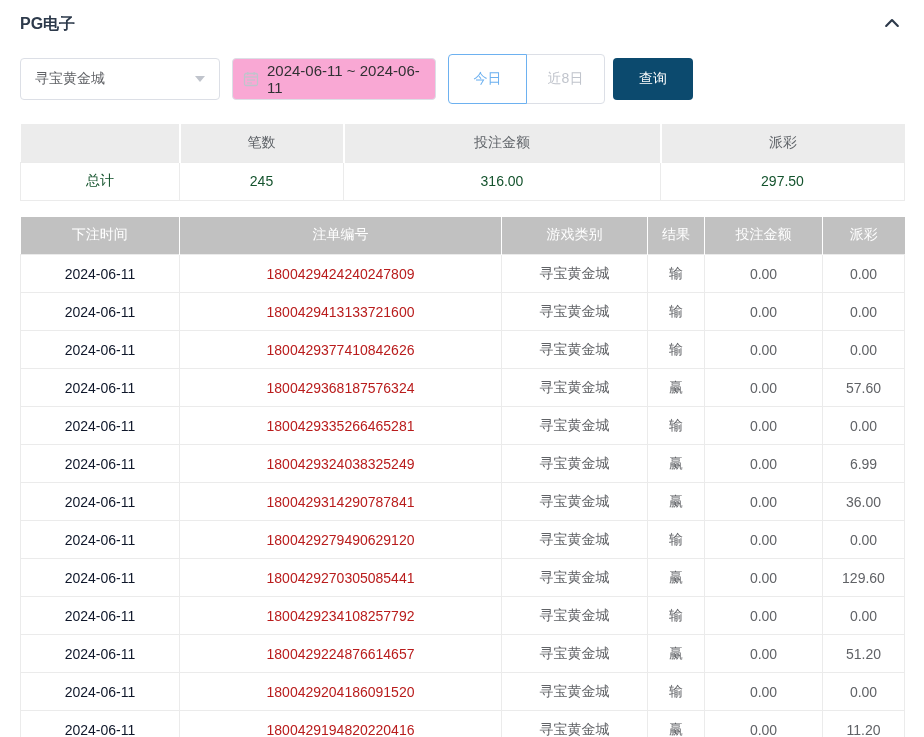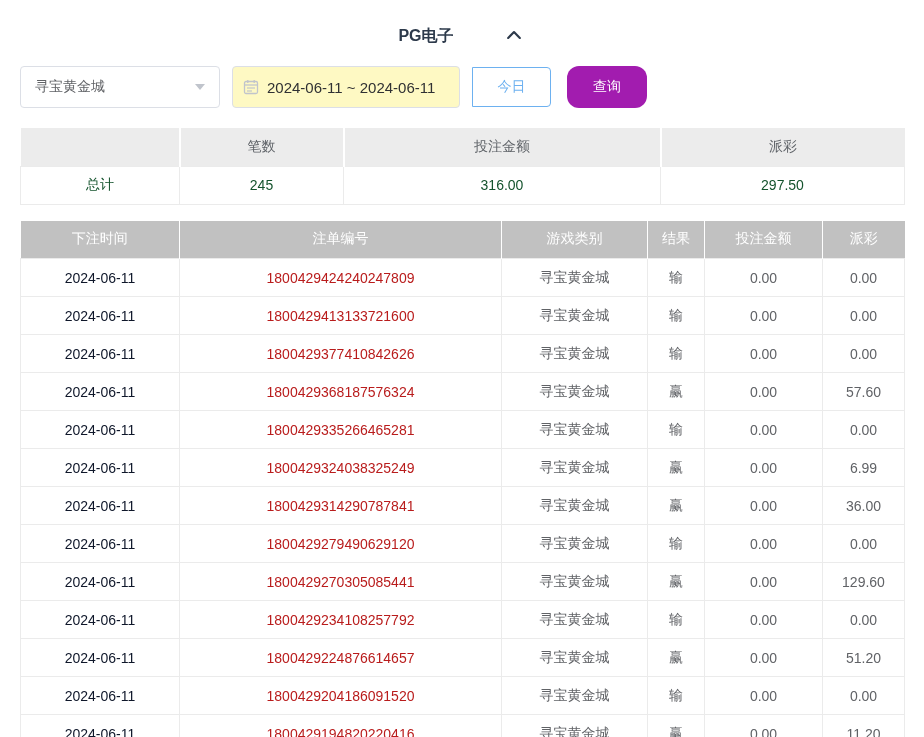--- a/index.html
+++ b/index.html
@@ -1,41 +1,41 @@
 <!DOCTYPE html>
 <html><head>
 <meta charset="utf-8">
 <style>
   * { margin:0; padding:0; box-sizing:border-box; }
   html,body { width:924px; height:737px; background:#fff; overflow:hidden;
     font-family:"Liberation Sans","DejaVu Sans",sans-serif; }
   .page { padding:0 20px; }
 
   
-  .panel-header { display:flex; justify-content:center; align-items:center; padding-top:24px;gap:48px; }
+  .panel-header { display:flex; justify-content:space-between; align-items:center; padding-top:12px;gap:48px; }
   .panel-title { font-size:16px; font-weight:bold; color:#2d3a4b; }
   .collapse-btn { width:24px; height:24px; cursor:pointer; display:flex; align-items:center; justify-content:center; background:none; border:none; }
 
   
   .filter-row { display:flex; align-items:center; margin-top:18px; }
   .select-box { width:200px; height:42px; border:1px solid #dcdfe6; border-radius:4px;
     display:flex; align-items:center; justify-content:space-between; padding:0 14px;
     font-size:14px; color:#606266; cursor:pointer; background:#fff; }
   .caret-down { width:0; height:0; border-left:5px solid transparent; border-right:5px solid transparent; border-top:6px solid #c0c4cc; }
-  .date-box { width:228px; height:42px; border:1px solid #dcdfe6; border-radius:4px; margin-left:12px;
-    display:flex; align-items:center; padding:0 10px; font-size:15px; color:#303133; cursor:pointer; background:#fef9c3; }
+  .date-box { width:204px; height:42px; border:1px solid #dcdfe6; border-radius:4px; margin-left:12px;
+    display:flex; align-items:center; padding:0 10px; font-size:15px; color:#303133; cursor:pointer; background:#f9a8d4; }
   .date-box .cal { margin-right:8px; display:flex; }
   .btn-group { display:flex; margin-left:12px; }
-  .btn-group .qbtn { width:79px; height:40px; background:#fff; border:1px solid #dcdfe6; margin-left:-1px;
+  .btn-group .qbtn { width:79px; height:50px; background:#fff; border:1px solid #dcdfe6; margin-left:-1px;
     font-size:14px; color:#c0c4cc; cursor:pointer; position:relative; }
   .btn-group .qbtn:first-child { border-radius:4px 0 0 4px; margin-left:0; }
   .btn-group .qbtn:last-child { border-radius:0 4px 4px 0; }
   .btn-group .qbtn.active { border-color:#6db1f0; color:#6db1f0; z-index:2; }
-  .query-btn { margin-left:16px; width:80px; height:42px; background:#a21caf; color:#fff; border:none;
-    border-radius:12px; font-size:14px; cursor:pointer; }
+  .query-btn { margin-left:8px; width:80px; height:42px; background:#0c4a6e; color:#fff; border:none;
+    border-radius:4px; font-size:14px; cursor:pointer; }
 
   
   table { border-collapse:collapse; table-layout:fixed; width:884px; font-size:14px; }
   th, td { height:38px; text-align:center; vertical-align:middle; font-weight:normal; overflow:hidden; white-space:nowrap; }
 
   .summary-table { margin-top:20px; }
   .summary-table th { background:#ececec; color:#5f6368; border-right:2px solid #fff; }
   .summary-table th:last-child { border-right:none; }
   .summary-table td { color:#14532d; border:1px solid #ebebeb; }
   .summary-table col:nth-child(1){ width:159px; }
@@ -87,20 +87,21 @@
           <line x1="11.2" y1="1" x2="11.2" y2="4" stroke="#c0c4cc" stroke-width="1.3"></line>
           <line x1="4" y1="9" x2="12" y2="9" stroke="#c0c4cc" stroke-width="1.2"></line>
           <line x1="4" y1="12" x2="9" y2="12" stroke="#c0c4cc" stroke-width="1.2"></line>
         </svg>
       </span>
       <span>2024-06-11 ~ 2024-06-11</span>
     </div>
 
     <div class="btn-group">
       <button class="qbtn active">今日</button>
+      <button class="qbtn">近8日</button>
     </div>
 
     <button class="query-btn">查询</button>
   </div>
 
   <table class="summary-table">
     <colgroup>
         <col>
         <col>
         <col>

